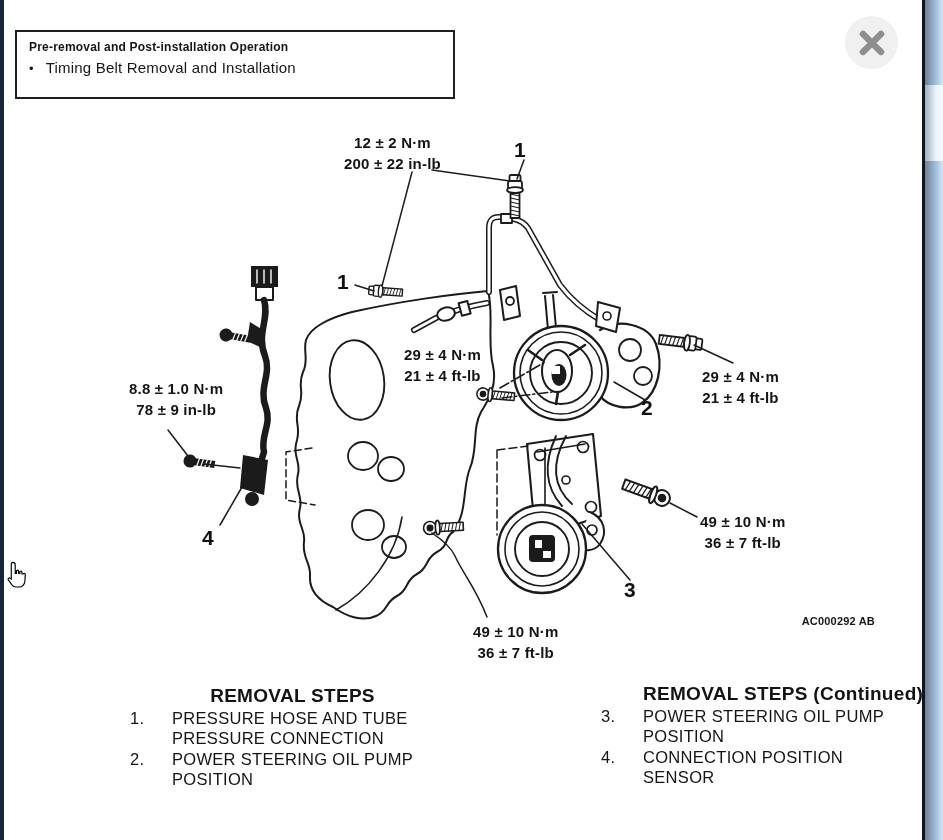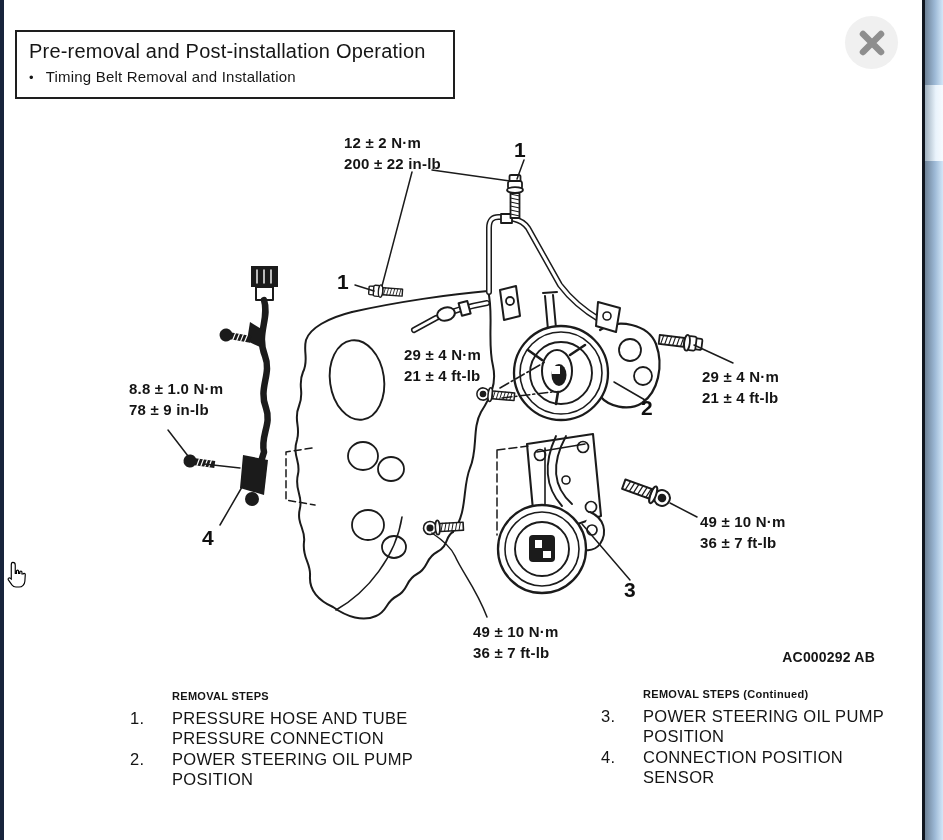--- a/index.html
+++ b/index.html
@@ -2,44 +2,44 @@
 <html><head>
 <meta charset="utf-8">
 <style>
   html,body{margin:0;padding:0;background:#fff;}
   .page{position:relative;width:943px;height:840px;background:#ffffff;overflow:hidden;
         font-family:"Liberation Sans",sans-serif;color:#161616;}
   .left-edge{position:absolute;left:0;top:0;width:4px;height:840px;background:#18243c;}
   
   .notice{position:absolute;left:15px;top:30px;width:440px;height:69px;border:2px solid #1e1e1e;
           box-sizing:border-box;padding:8px 12px;background:#fff;}
-  .notice-title{font-weight:normal;font-size:20px;letter-spacing:.2px;}
+  .notice-title{font-weight:bold;font-size:12px;letter-spacing:.2px;}
   .notice-item{display:flex;gap:12px;font-size:15px;margin-top:5px;letter-spacing:.2px;}
   .notice-item .bullet{font-size:13px;line-height:19px;}
   
   .close-btn{position:absolute;left:845px;top:16px;width:53px;height:53px;border-radius:50%;
              background:#f0f0f0;border:none;padding:0;display:flex;align-items:center;
              justify-content:center;cursor:pointer;}
   
   .scroll-edge{position:absolute;right:18px;top:0;width:3px;height:840px;background:#10151e;}
   .scroll-track{position:absolute;right:0;top:0;width:18px;height:840px;
                 background:linear-gradient(to right,#6d8196,#9db9d6 55%,#d3e7f8);}
   .scroll-thumb{position:absolute;top:85px;left:0;width:100%;height:76px;
                 background:linear-gradient(to right,#9fb0bf,#e9f3fc 60%,#f7fbff);}
   
   .art{position:absolute;left:0;top:0;width:943px;height:840px;}
   
   .tq{position:absolute;font-weight:bold;font-size:15px;line-height:21px;color:#141414;
-      letter-spacing:.2px;white-space:nowrap;}
+      letter-spacing:.2px;white-space:nowrap;text-align:center;}
   .co{position:absolute;font-weight:bold;font-size:21px;color:#101010;}
-  .figure-id{position:absolute;left:718px;top:649px;width:157px;text-align:right;
-             font-weight:bold;font-size:14px;letter-spacing:.2px;}
+  .figure-id{position:absolute;left:718px;top:615px;width:157px;text-align:right;
+             font-weight:bold;font-size:11px;letter-spacing:.2px;}
   
   .legend-col{position:absolute;font-size:16.5px;line-height:20.5px;letter-spacing:.3px;color:#141414;}
-  .legend-heading{font-weight:bold;margin-left:42px;font-size:11px;margin-bottom:1px;}
+  .legend-heading{font-weight:bold;margin-left:42px;font-size:19px;margin-bottom:1px;text-align:center;}
   .step{display:flex;}
   .step .num{width:42px;flex:none;}
   .cursor{position:absolute;left:5px;top:560px;width:23px;height:31px;}
 </style>
 </head>
 <body>
 
 <div class="page">
 
   <div class="left-edge"></div>

